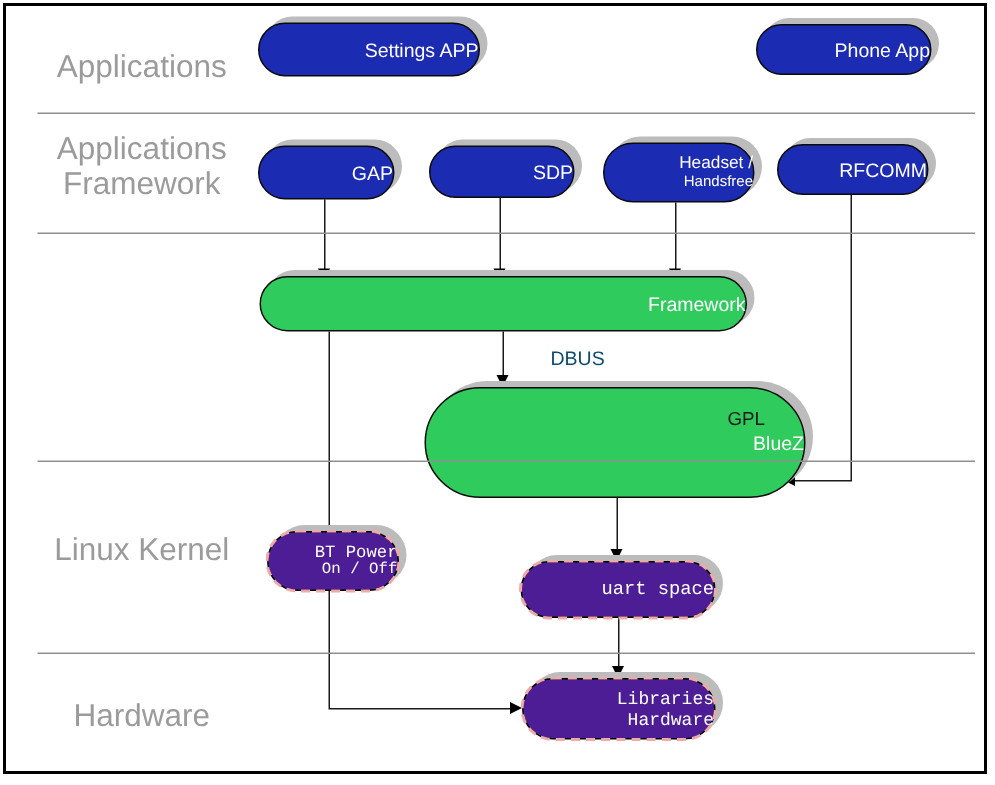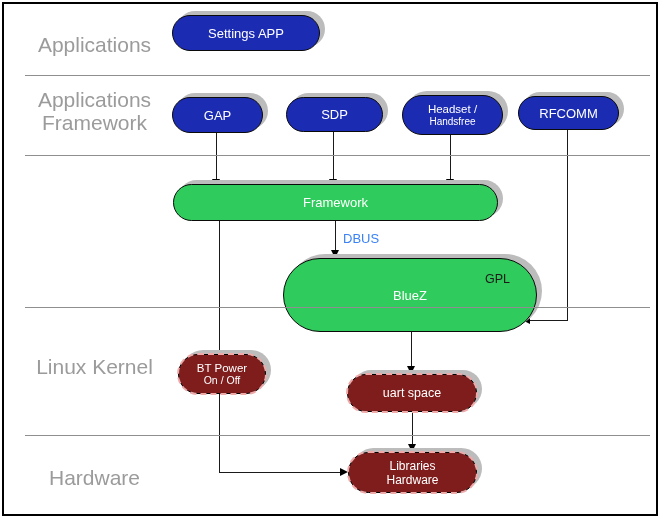--- a/index.html
+++ b/index.html
@@ -15,29 +15,29 @@
     position:absolute;left:25px;width:625px;height:0;
     border-top:1.5px solid #8f8f8f;z-index:3;
   }
   .layer-label{
     position:absolute;left:12px;width:165px;text-align:center;
     color:#9b9b9b;font-size:21px;line-height:23px;z-index:2;
   }
   .layer-label span{display:block;}
   .pill{
     position:absolute;border-radius:999px;box-sizing:border-box;
-    display:flex;align-items:center;justify-content:center;flex-direction:column;
+    display:flex;align-items:flex-end;justify-content:center;flex-direction:column;
     color:#fff;text-align:center;z-index:2;
     border:1.3px solid #0a0a0a;
     box-shadow:5px -4px 0 #bcbcbc;
   }
   .pill.blue{background:#1b2bb2;font-size:13px;}
   .pill.green{background:#2fcb5c;font-size:13px;}
   .pill.red{
-    background:#7f1d1d;font-size:11.5px;border:1.5px solid #000;
+    background:#4c1d95;font-size:11.5px;border:1.5px solid #000;font-family:Liberation Mono, monospace;
   }
   .pill.red .dash{
     position:absolute;inset:-2px;border:2px dashed #efa9a9;
     border-radius:999px;pointer-events:none;
   }
   .pill .l2{font-size:10px;line-height:11px;}
   .pill .l1{line-height:13px;}
   .badge-gpl{
     position:absolute;right:26px;top:13px;color:#1a1a1a;font-size:12.5px;
   }
@@ -52,21 +52,21 @@
     position:absolute;width:0;height:0;z-index:1;
     border-top:4.5px solid transparent;border-bottom:4.5px solid transparent;
     border-left:8px solid #000;
   }
   .arrow-left{
     position:absolute;width:0;height:0;z-index:1;
     border-top:4.5px solid transparent;border-bottom:4.5px solid transparent;
     border-right:8px solid #000;
   }
   .edge-label{
-    position:absolute;color:#3b82f6;font-size:13px;z-index:2;
+    position:absolute;color:#0c4a6e;font-size:13px;z-index:2;margin-left:24px;
   }
 </style>
 </head>
 <body>
 
 <div id="stage">
 
   <div class="outer-border"></div>
 
   <div class="divider" style="top:75px"></div>
@@ -111,20 +111,23 @@
 
   <div class="vline" style="left:410.5px;top:332px;height:36px"></div>
   <div class="arrow-down" style="left:406.5px;top:366px"></div>
 
   <div class="vline" style="left:411.5px;top:412px;height:34px"></div>
   <div class="arrow-down" style="left:407.5px;top:444px"></div>
 
   <div class="pill blue" style="left:172px;top:15px;width:148px;height:36px">
     <span>Settings APP</span>
   </div>
+  <div class="pill blue" style="left:504px;top:16px;width:117px;height:34px">
+    <span>Phone App</span>
+  </div>
 
   <div class="pill blue" style="left:172px;top:97px;width:91px;height:36px">
     <span>GAP</span>
   </div>
   <div class="pill blue" style="left:402px;top:95px;width:101px;height:40px;font-size:11.5px">
     <span class="l1">Headset /</span>
     <span class="l2">Handsfree</span>
   </div>
   <div class="pill blue" style="left:286px;top:97px;width:97px;height:35px">
     <span>SDP</span>

